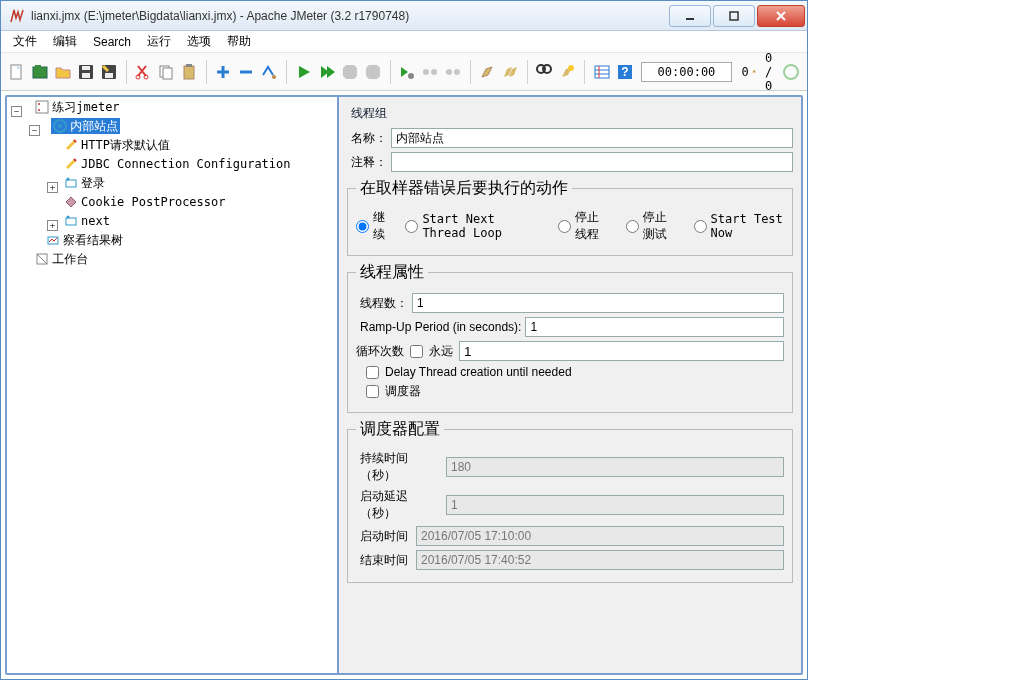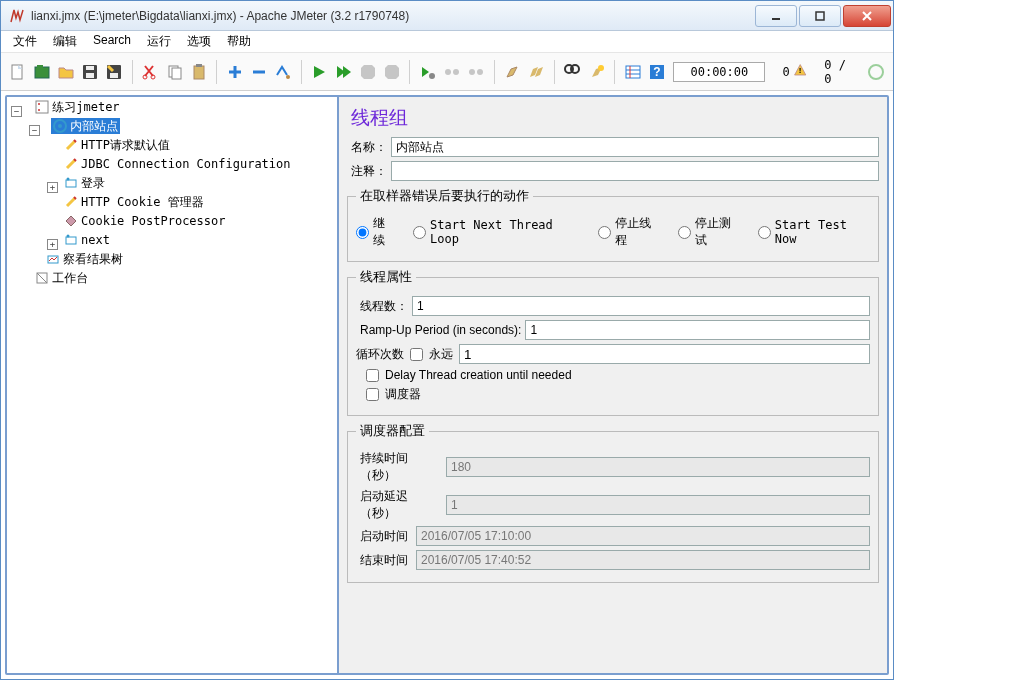--- a/index.html
+++ b/index.html
@@ -1,27 +1,27 @@
 <!DOCTYPE html>
 <html><head>
 <meta charset="utf-8">
 <style>
   * { box-sizing: border-box; margin: 0; padding: 0; }
   body { font-family: "SimSun", "宋体", sans-serif; font-size: 12px; background: #fff; }
   
-  .window { width: 894px; height: 680px; border: 1px solid #5a8cc4; background: #fff; display: flex; flex-direction: column; }
+  .window { width: 808px; height: 680px; border: 1px solid #5a8cc4; background: #fff; display: flex; flex-direction: column; }
   
   .titlebar { height: 30px; background: linear-gradient(#f4f8fc, #dfeaf6); display: flex; align-items: center; padding: 0 2px 0 8px; border-bottom: 1px solid #b8c8da; }
   .titlebar .app-icon { width: 16px; height: 16px; margin-right: 6px; }
   .titlebar .title-text { flex: 1; color: #333; font-size: 12px; }
   .titlebar .win-btns { display: flex; gap: 2px; }
   .titlebar .win-btn { width: 42px; height: 22px; border: 1px solid #9cb6d6; background: linear-gradient(#f6fafe,#dceaf7); display: flex; align-items: center; justify-content: center; border-radius: 3px; }
   .titlebar .win-close { background: linear-gradient(#f0a090,#d64535); border-color: #c04030; color: #fff; width: 48px; }
   
-  .menubar { height: 22px; display: flex; padding: 0 6px; gap: 4px; background: #fff; border-bottom: 1px solid #e6e6e6; }
+  .menubar { height: 22px; display: flex; align-items: center; padding: 0 6px; gap: 4px; background: #fff; border-bottom: 1px solid #e6e6e6; }
   .menubar span { padding: 2px 6px; }
   
   .toolbar { height: 38px; display: flex; align-items: center; padding: 0 6px; gap: 3px; border-bottom: 1px solid #d0d0d0; background: #fafafa; }
   .toolbar .sep { width: 1px; height: 24px; background: #d0d0d0; margin: 0 4px; }
   .toolbar .tbtn { width: 26px; height: 26px; display: flex; align-items: center; justify-content: center; border: 1px solid transparent; border-radius: 3px; }
   .toolbar .tbtn.dis { opacity: .45; }
   .toolbar .spacer { flex: 1; }
   .toolbar .timebox { border: 1px solid #aaa; padding: 2px 16px; font-family: monospace; background: #fff; }
   .toolbar .warn { width: 18px; height: 18px; }
   
@@ -30,28 +30,28 @@
   .detailpane { flex: 1; background: #f0f0f0; padding: 6px 8px; overflow: auto; }
   
   .tree ul { list-style: none; padding-left: 18px; }
   .tree > ul { padding-left: 2px; }
   .tree li { line-height: 16px; white-space: nowrap; font-family: "SimSun", monospace; }
   .tree .row { display: inline-flex; align-items: center; gap: 3px; padding: 0 2px; }
   .tree .row.sel { background: #2a7dd6; color: #fff; }
   .tree .exp { display: inline-block; width: 11px; height: 11px; border: 1px solid #888; text-align: center; line-height: 9px; font-size: 9px; margin-right: 4px; background: #fff; color: #444; }
   .tree .ic { width: 14px; height: 14px; display: inline-block; }
   
-  .panel-title { font-size: 19px; font-weight: normal; margin: 2px 0 6px 4px; color: #6d28d9; }
+  .panel-title { font-size: 12px; font-weight: normal; margin: 2px 0 6px 4px; color: #0f172a; }
   .formrow { display: flex; align-items: center; margin: 4px 0; }
   .formrow label { padding: 0 4px; }
   .formrow input[type=text] { flex: 1; height: 20px; border: 1px solid #9aa; padding: 0 4px; background: #fff; font-family: inherit; font-size: 12px; }
   .formrow input[type=text].ro { background: #e8e8e8; color: #777; }
   
   fieldset { border: 1px solid #bbb; margin: 6px 0; padding: 6px 8px 8px 8px; background: #f0f0f0; }
-  fieldset legend { padding: 0 4px; font-size: 13px; }
+  fieldset legend { padding: 0 4px; font-size: 16px; }
   .radiorow { display: flex; align-items: center; justify-content: flex-end; gap: 18px; padding: 4px 0; }
   .radiorow label { display: inline-flex; align-items: center; gap: 4px; font-family: "SimSun", monospace; }
   
   .cbrow { display: flex; align-items: center; gap: 6px; margin: 4px 0; }
   .cbrow input[type=text] { flex: 1; height: 20px; border: 1px solid #9aa; padding: 0 4px; background: #fff; }
   
   
   .tree ul { position: relative; }
   .tree li { position: relative; padding-left: 0; }
 </style>
@@ -304,27 +304,20 @@
                       </span></li>
                   <li><span class="exp">+</span><span class="row">
                         <span class="ic"><svg viewBox="0 0 14 14">
                             <rect x="2" y="4" width="10" height="7" fill="#fff" stroke="#39c"></rect>
                             <circle cx="4" cy="3" r="1.5" fill="#39c"></circle>
                           </svg></span>
                         <span>登录</span>
                       </span></li>
                   <li><span style="display:inline-block;width:15px"></span><span class="row">
                         <span class="ic"><svg viewBox="0 0 14 14">
-                            <path d="M3 11 L11 3" stroke="#f4c542" stroke-width="3"></path>
-                            <path d="M10 2 L12 4" stroke="#c33" stroke-width="2"></path>
-                          </svg></span>
-                        <span>HTTP Cookie 管理器</span>
-                      </span></li>
-                  <li><span style="display:inline-block;width:15px"></span><span class="row">
-                        <span class="ic"><svg viewBox="0 0 14 14">
                             <polygon points="2,7 7,2 12,7 7,12" fill="#c9a" stroke="#866"></polygon>
                           </svg></span>
                         <span>Cookie PostProcessor</span>
                       </span></li>
                   <li><span class="exp">+</span><span class="row">
                         <span class="ic"><svg viewBox="0 0 14 14">
                             <rect x="2" y="4" width="10" height="7" fill="#fff" stroke="#39c"></rect>
                             <circle cx="4" cy="3" r="1.5" fill="#39c"></circle>
                           </svg></span>
                         <span>next</span>

